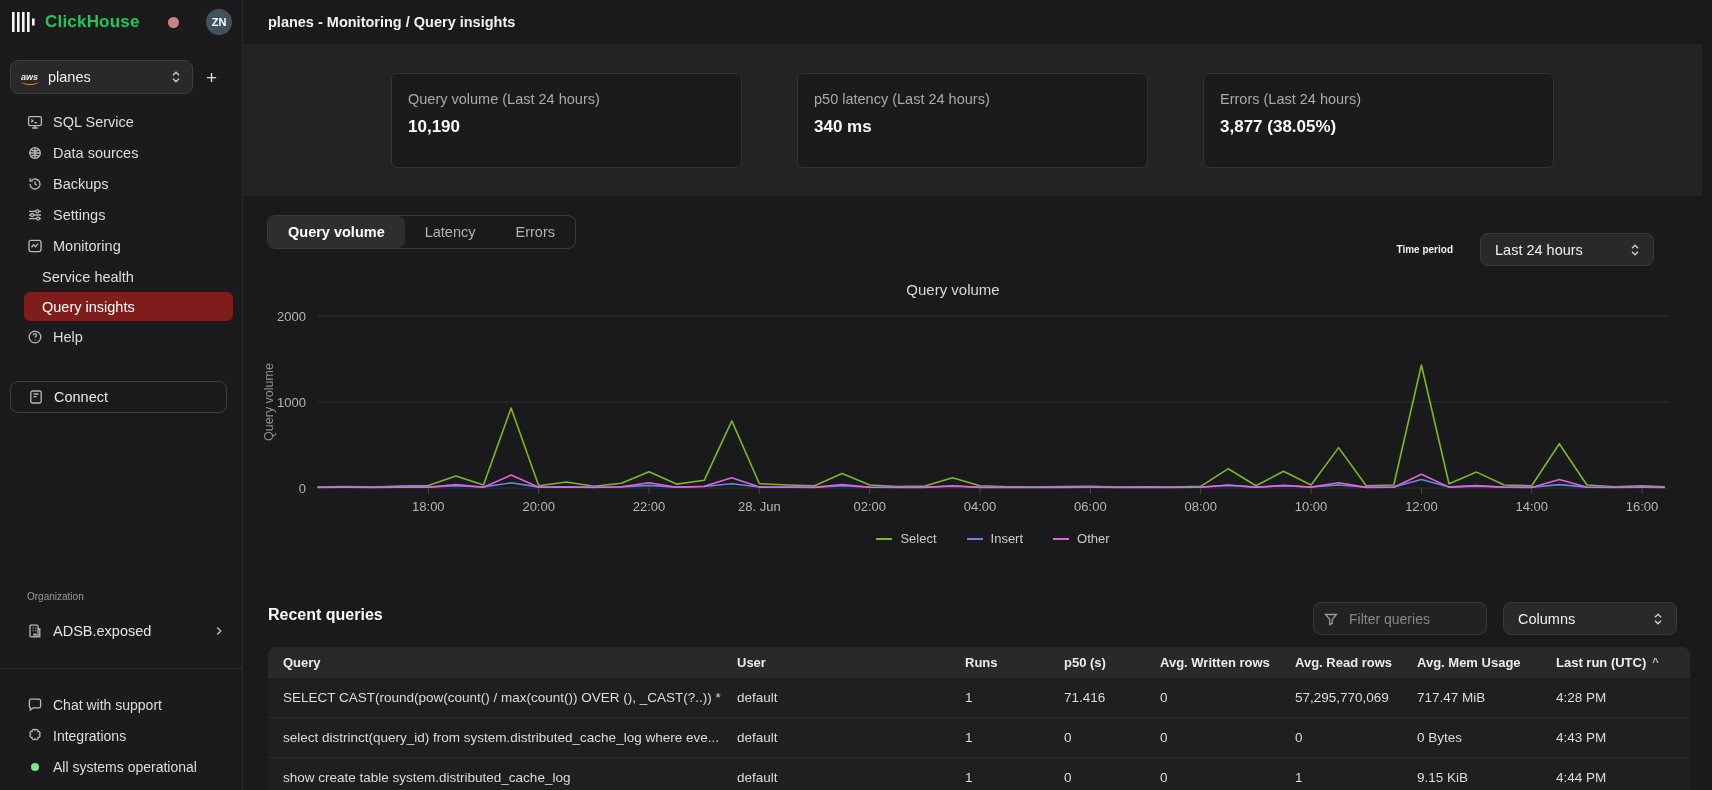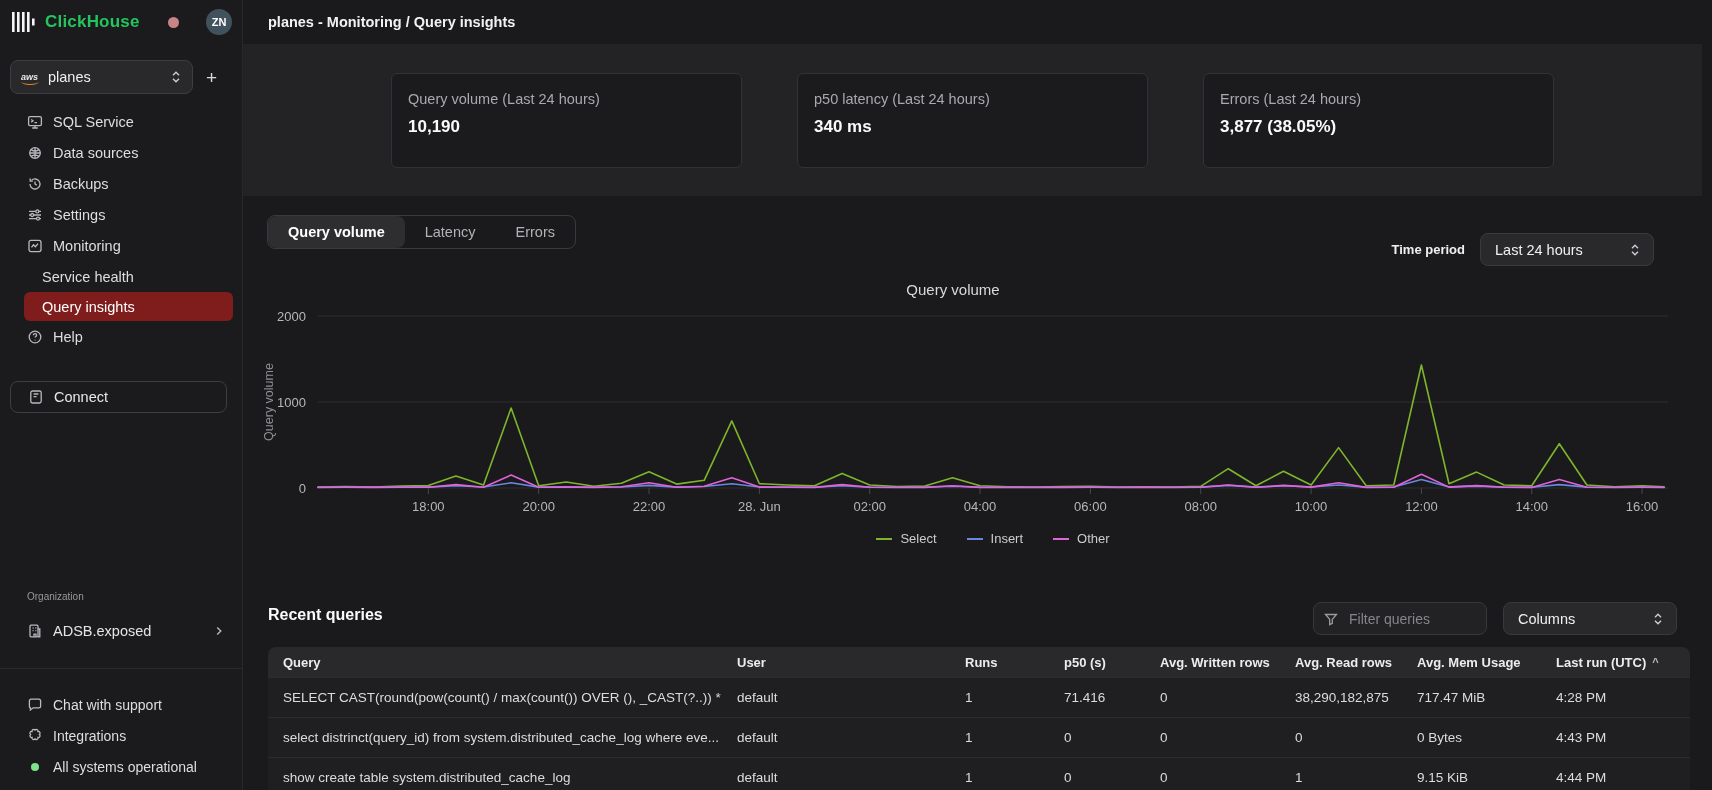--- a/index.html
+++ b/index.html
@@ -51,21 +51,21 @@
           display:flex;align-items:center;justify-content:center;gap:55px}
   .stat-card{width:351px;height:95px;background:#1b1b1e;border:1px solid #323236;border-radius:6px;padding:17px 16px}
   .stat-label{font-size:14.5px;color:#a9a9ae;margin-bottom:10px}
   .stat-value{font-size:17px;font-weight:bold;color:#fafafa}
 
   .tab-group{position:absolute;left:24px;top:215px;height:34px;border:1px solid #3a3a3e;border-radius:8px;
           display:flex;align-items:stretch;overflow:hidden}
   .tab{display:flex;align-items:center;justify-content:center;padding:0 20px;font-size:14.5px;color:#b2b2b6;cursor:pointer}
   .tab.active{background:#2e2e31;border-radius:8px;color:#fff;font-weight:bold}
   .time-period{position:absolute;right:58px;top:233px;display:flex;align-items:center}
-  .tp-label{font-size:13px;font-weight:bold;color:#f0f0f2;margin-right:15px}
+  .tp-label{font-size:10px;font-weight:bold;color:#f0f0f2;margin-right:27px}
   .dropdown{width:174px;height:33px;background:#29292c;border:1px solid #3a3a3e;border-radius:8px;
           display:flex;align-items:center;padding:0 12px 0 14px;font-size:14.5px;color:#f0f0f2;cursor:pointer}
   .dropdown .updown{margin-left:auto}
 
   .chart-title{position:absolute;left:75px;top:281px;width:1270px;text-align:center;font-size:15px;color:#d9d9db}
   #chart-svg{position:absolute;left:0;top:270px}
   .legend{position:absolute;left:75px;top:531px;width:1350px;display:flex;justify-content:center;gap:30px}
   .legend-item{display:flex;align-items:center;gap:8px;font-size:13px;color:#cccccf;cursor:pointer}
   .legend-swatch{width:16px;height:0;border-top:2px solid}
 
@@ -361,21 +361,21 @@
         <div class="t-cell">Avg. Mem Usage</div>
         <div class="t-cell">Last run (UTC)<span class="sort-caret">^</span></div>
       </div>
     <div class="t-body" id="t-body">
         <div class="t-row">
           <div class="t-cell">SELECT CAST(round(pow(count() / max(count()) OVER (), _CAST(?..)) * ...</div>
           <div class="t-cell">default</div>
           <div class="t-cell">1</div>
           <div class="t-cell">71.416</div>
           <div class="t-cell">0</div>
-          <div class="t-cell">38,290,182,875</div>
+          <div class="t-cell">57,295,770,069</div>
           <div class="t-cell">717.47 MiB</div>
           <div class="t-cell">4:28 PM</div>
         </div>
         <div class="t-row">
           <div class="t-cell">select distrinct(query_id) from system.distributed_cache_log where eve...</div>
           <div class="t-cell">default</div>
           <div class="t-cell">1</div>
           <div class="t-cell">0</div>
           <div class="t-cell">0</div>
           <div class="t-cell">0</div>

